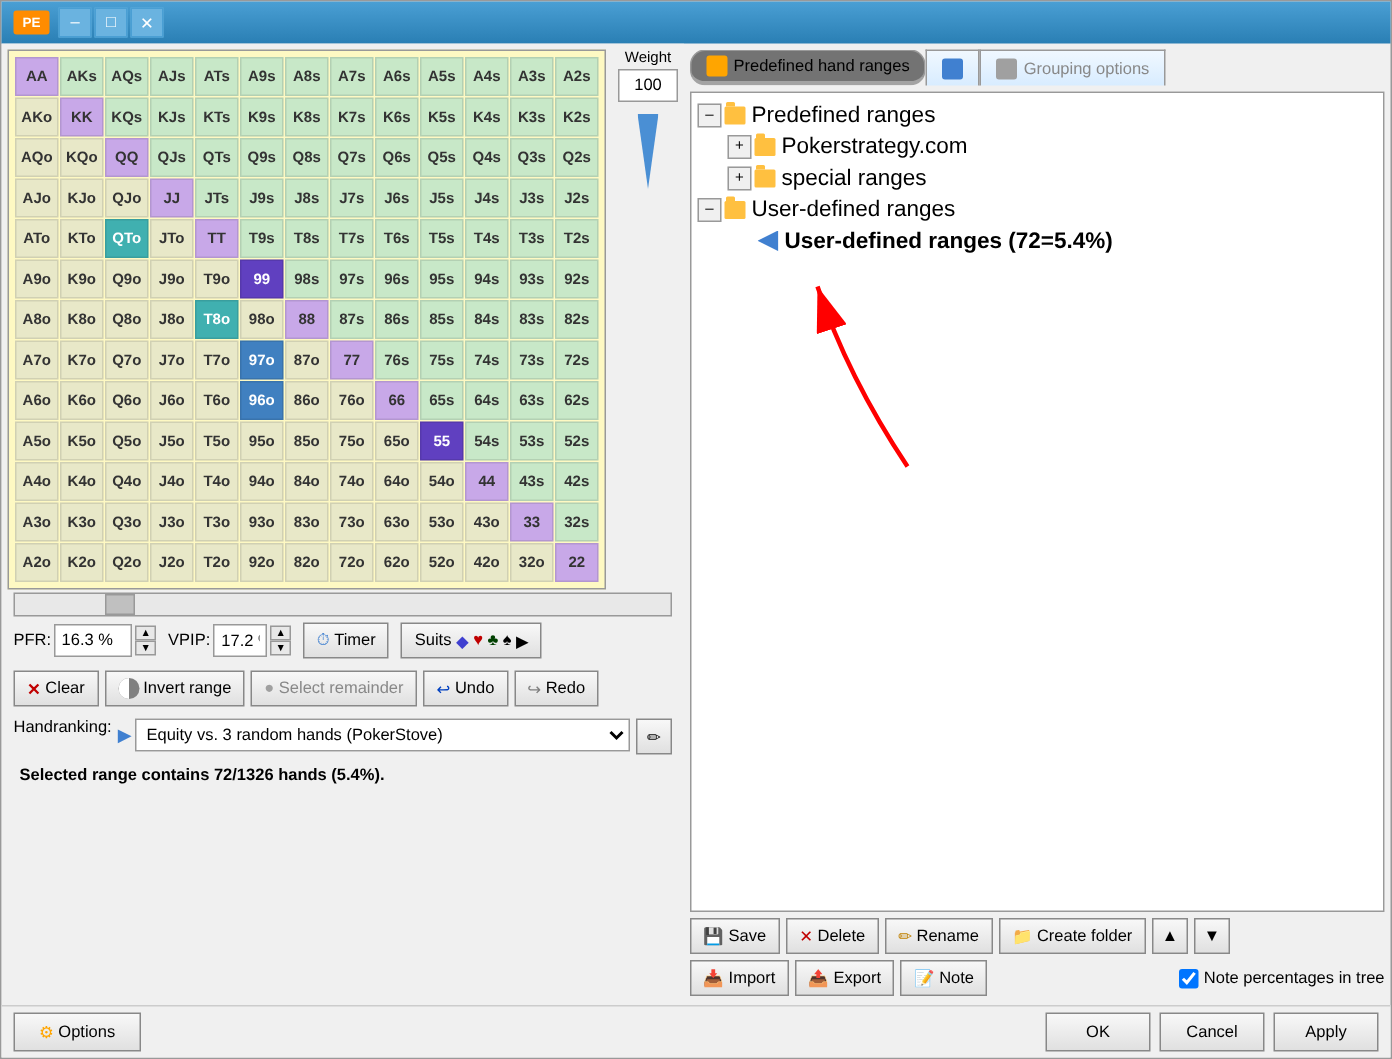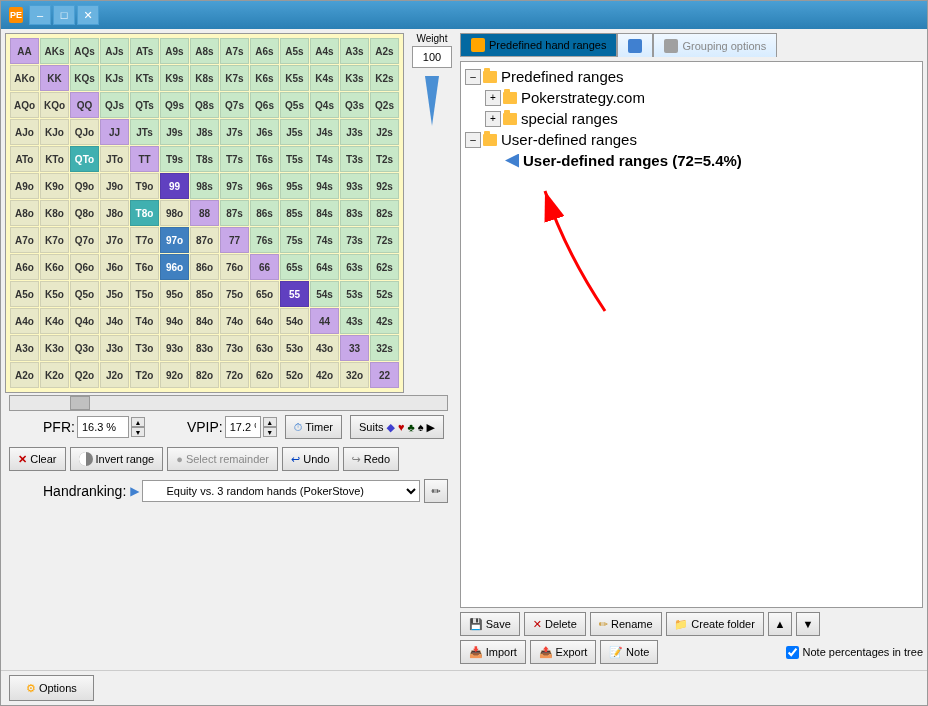--- a/index.html
+++ b/index.html
@@ -1,21 +1,21 @@
 <!DOCTYPE html>
 <html><head>
   <meta charset="utf-8">
   <style>
     * { box-sizing: border-box; margin: 0; padding: 0; }
     body { font-family: 'Segoe UI', Tahoma, Geneva, Verdana, sans-serif; font-size: 11px; background: #f0f0f0; width: 928px; height: 706px; overflow: hidden; }
     
     .window { width: 928px; height: 706px; background: #f0f0f0; border: 1px solid #999; display: flex; flex-direction: column; }
     
     .title-bar { background: linear-gradient(to bottom, #4a9fd4, #2a7fb4); height: 28px; display: flex; align-items: center; padding: 0 8px; color: white; font-size: 12px; font-weight: bold; flex-shrink: 0; }
-    .title-bar-icon { width: 14px; height: 16px; background: #ff8c00; border-radius: 2px; margin-right: 6px; display: flex; align-items: center; justify-content: center; font-size: 9px; color: white; font-weight: bold; }
+    .title-bar-icon { width: 24px; height: 16px; background: #ff8c00; border-radius: 2px; margin-right: 6px; display: flex; align-items: center; justify-content: center; font-size: 9px; color: white; font-weight: bold; }
     .title-bar-text { flex: 1; }
     .title-bar-controls { display: flex; gap: 2px; }
     .title-bar-btn { width: 22px; height: 20px; background: #6ab3e0; border: 1px solid #4a9fd4; color: white; cursor: pointer; display: flex; align-items: center; justify-content: center; font-size: 11px; }
     
     .content { display: flex; flex: 1; overflow: hidden; }
     
     
     .left-panel { display: flex; flex-direction: column; padding: 4px; background: #f0f0f0; flex-shrink: 0; }
     
     
@@ -28,48 +28,48 @@
     .c-offsuit { background: #e8e8c8; } 
     .c-selected-blue { background: #4080c0; color: white; }
     .c-selected-teal { background: #40b0b0; color: white; }
     .c-pair-selected { background: #6040c0; color: white; }
     
     .weight-panel { display: flex; flex-direction: column; align-items: center; margin-left: 4px; }
     .weight-label { font-size: 10px; margin-bottom: 2px; text-align: center; }
     .weight-input { width: 40px; height: 22px; text-align: center; border: 1px solid #999; font-size: 11px; }
     .stats-row { display: flex; align-items: center; gap: 8px; margin-bottom: 4px; padding: 2px 4px; }
     .stat-group { display: flex; align-items: center; gap: 2px; }
-    .stat-label { font-size: 14px; margin-left: 34px; }
+    .stat-label { font-size: 11px; }
     .stat-input { width: 50px; height: 22px; border: 1px solid #999; background: white; padding: 0 4px; font-size: 11px; }
     .stat-spinner { display: flex; flex-direction: column; }
     .spin-btn { width: 14px; height: 10px; border: 1px solid #999; background: #e8e8e8; font-size: 7px; cursor: pointer; display: flex; align-items: center; justify-content: center; }
     
     .btn { height: 24px; padding: 0 8px; border: 1px solid #888; background: linear-gradient(to bottom, #f8f8f8, #e0e0e0); cursor: pointer; font-size: 11px; display: flex; align-items: center; gap: 3px; white-space: nowrap; }
     
     .action-row { display: flex; align-items: center; gap: 4px; margin-bottom: 4px; padding: 2px 4px; }
     
     .timer-btn { background: linear-gradient(to bottom, #f8f8f8, #e0e0e0); }
     
-    .handranking-row { display: flex; align-items: center; gap: 4px; padding: 2px 4px; margin-bottom: 4px; }
-    .select-box { flex: 1; height: 22px; border: 1px solid #999; background: white; font-size: 11px; padding: 0 20px; }
+    .handranking-row { display: flex; align-items: flex-start; gap: 4px; padding: 2px 4px; margin-bottom: 4px; }
+    .select-box { flex: 1; height: 22px; border: 1px solid #999; background: white; font-size: 11px; padding: 0 3px; }
     
     .selected-info { padding: 2px 8px; font-size: 11px; margin-bottom: 4px; }
     .selected-info span { font-weight: bold; }
     
     .range-display { margin: 2px 8px; padding: 4px; border: 1px solid #999; background: white; min-height: 40px; font-size: 11px; }
     
     .scrollbar { height: 16px; background: #e8e8e8; border: 1px solid #999; margin: 2px 4px; position: relative; }
     .scrollbar-thumb { width: 20px; height: 14px; background: #c0c0c0; border: 1px solid #999; position: absolute; top: 0; left: 60px; cursor: pointer; }
     
     
     .right-panel { flex: 1; display: flex; flex-direction: column; padding: 4px; min-width: 0; }
     
     .tabs-bar { display: flex; gap: 0; margin-bottom: 4px; }
     .tab { height: 24px; padding: 0 10px; border: 1px solid #999; background: linear-gradient(to bottom, #f0f8ff, #d8ecff); cursor: pointer; font-size: 11px; display: flex; align-items: center; gap: 4px; border-bottom: none; }
-    .tab.active { background: #0369a1; border-bottom: 1px solid #a3a3a3; z-index: 1; }
+    .tab.active { background: #737373; border-bottom: 3px solid #a3a3a3; z-index: 1; border-radius: 10px; }
     .tab-icon { width: 14px; height: 14px; background: #ffa500; border-radius: 2px; flex-shrink: 0; display: flex; align-items: center; justify-content: center; font-size: 8px; color: white; }
     .tab-icon.blue { background: #4080d0; }
     .tab-icon.gray { background: #a0a0a0; }
     
     .tree-panel { flex: 1; border: 1px solid #999; background: white; overflow: auto; padding: 4px; }
     .tree-item { display: flex; align-items: center; padding: 2px 0; cursor: pointer; }
     .tree-toggle { width: 16px; height: 16px; border: 1px solid #999; background: #f0f0f0; display: flex; align-items: center; justify-content: center; font-size: 10px; margin-right: 2px; cursor: pointer; flex-shrink: 0; }
     .tree-folder-icon { width: 14px; height: 12px; background: #ffc040; border-radius: 1px; margin-right: 4px; flex-shrink: 0; position: relative; }
     .tree-folder-icon::before { content: ''; position: absolute; top: -3px; left: 1px; width: 6px; height: 3px; background: #ffc040; border-radius: 1px 1px 0 0; }
     .tree-label { font-size: 15px; }
@@ -348,20 +348,23 @@
         <span class="stat-label">Handranking:</span>
         <div style="display:flex;align-items:center;gap:2px;flex:1;">
           <span style="color:#4080d0; font-size:12px;">▶</span>
           <select class="select-box">
             <option>Equity vs. 3 random hands (PokerStove)</option>
           </select>
         </div>
         <button class="btn" style="width:24px; padding:0; justify-content:center;">✏</button>
       </div>
 
+      <div class="selected-info">
+        <span>Selected range contains </span><span style="font-weight:bold;">72</span><span>/1326 hands (</span><span>5.4%</span><span>).</span>
+      </div>
 
 
     </div>
 
     <div class="right-panel">
 
       <div class="tabs-bar">
         <div class="tab active">
           <div class="tab-icon" style="background:#ffa500;"></div>
           <span>Predefined hand ranges</span>
@@ -461,14 +464,19 @@
     </div>
   </div>
 
   <div class="window-footer">
     <div class="footer-left">
       <button class="btn footer-btn">
         <span style="color:#ffa500;">⚙</span>
         <span>Options</span>
       </button>
     </div>
+    <div class="footer-right">
+      <button class="footer-btn">OK</button>
+      <button class="footer-btn">Cancel</button>
+      <button class="footer-btn">Apply</button>
+    </div>
   </div>
 </div>
 
 </body></html>

